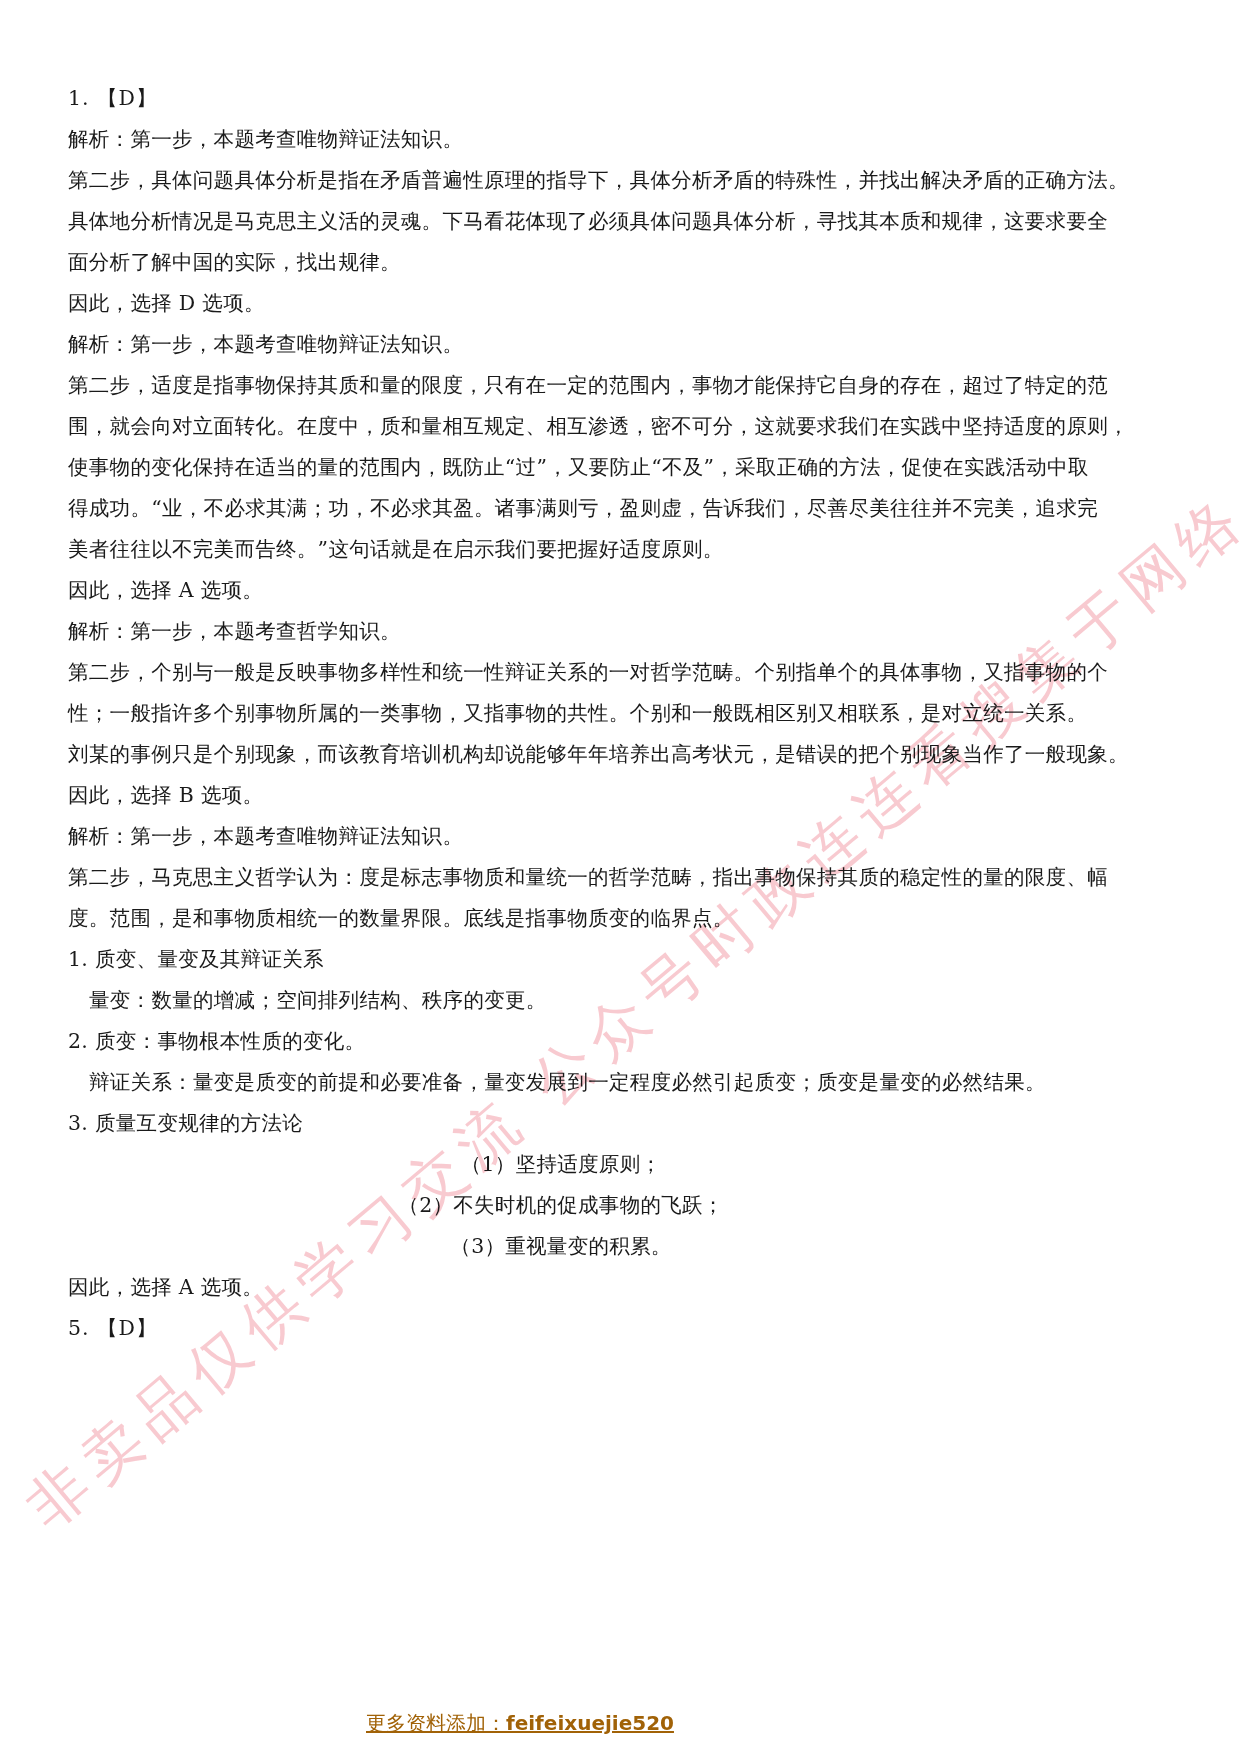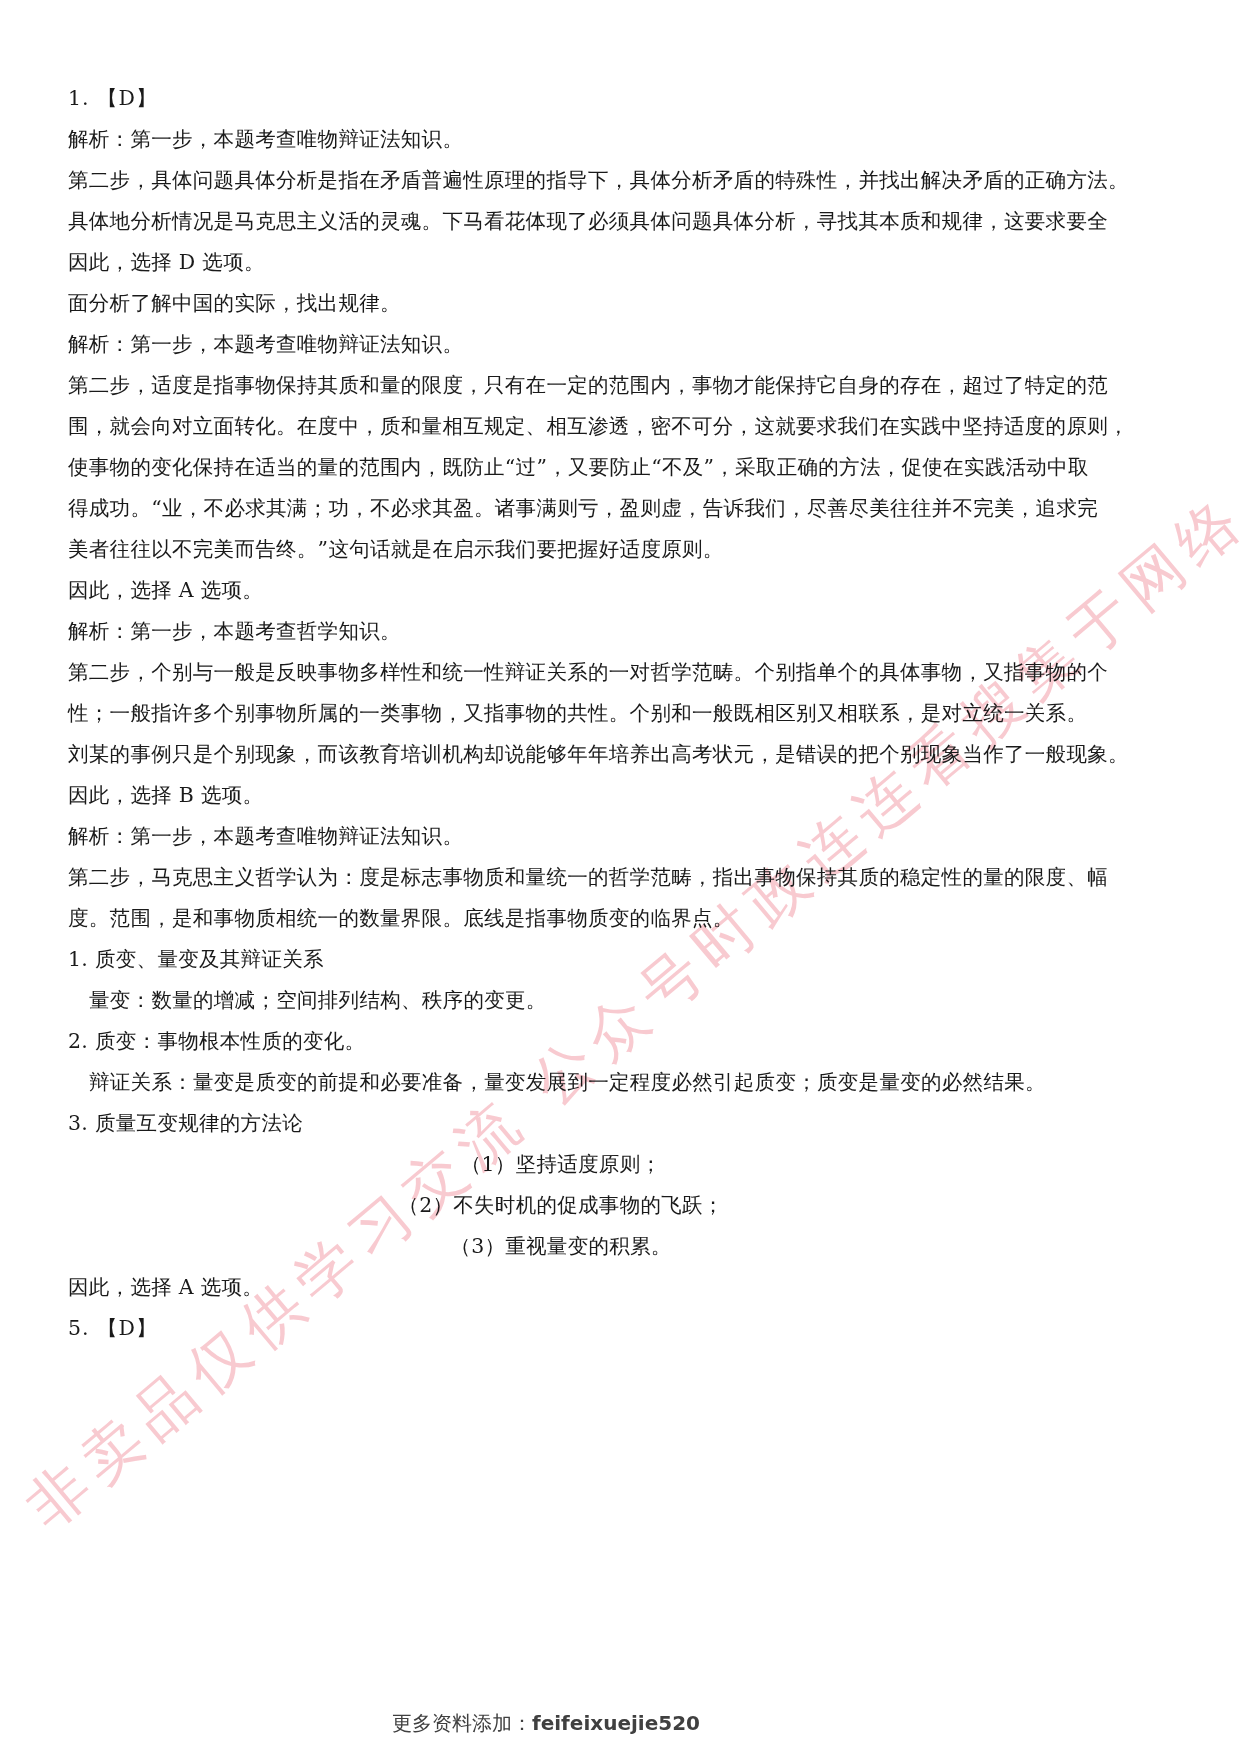--- a/index.html
+++ b/index.html
@@ -16,23 +16,24 @@
       line-height: 41px;
       height: 41px;
       white-space: nowrap;
       letter-spacing: 0.3px;
     }
     .para-line { text-align: justify; text-align-last: justify; }
     .indent1 { padding-left: 21px; }
     .indent-paren { padding-left: 6px; text-align: center; }
     .answer-head { letter-spacing: 1px; }
     .footer {
-      position: absolute; left: 392px; top: 1710px;
-      font-size: 20px; color: #404040;
+      position: absolute; left: 366px; top: 1710px;
+      font-size: 20px; color: #a16207;
       white-space: nowrap;
+      text-decoration: underline;
     }
     .footer .label { font-family: "DejaVu Serif", serif; }
     .footer .handle { font-family: "DejaVu Sans", "Liberation Sans", sans-serif; font-weight: bold; }
     .watermark {
       position: absolute; left: 0; top: 0; width: 1240px; height: 1754px;
       pointer-events: none; overflow: hidden;
     }
     .watermark span {
       position: absolute;
       left: 10px; top: 1485px;
@@ -51,22 +52,22 @@
 
 <div class="watermark">
   <span>非卖品仅供学习交流 公众号时政连连看搜集于网络</span>
 </div>
 
 <div class="page">
   <div class="line answer-head">1. 【D】</div>
   <div class="line">解析：第一步，本题考查唯物辩证法知识。</div>
   <div class="line para-line">第二步，具体问题具体分析是指在矛盾普遍性原理的指导下，具体分析矛盾的特殊性，并找出解决矛盾的正确方法。</div>
   <div class="line para-line">具体地分析情况是马克思主义活的灵魂。下马看花体现了必须具体问题具体分析，寻找其本质和规律，这要求要全</div>
+  <div class="line">面分析了解中国的实际，找出规律。</div>
   <div class="line">因此，选择 D 选项。</div>
-  <div class="line">面分析了解中国的实际，找出规律。</div>
 
   <div class="line">解析：第一步，本题考查唯物辩证法知识。</div>
   <div class="line para-line">第二步，适度是指事物保持其质和量的限度，只有在一定的范围内，事物才能保持它自身的存在，超过了特定的范</div>
   <div class="line para-line">围，就会向对立面转化。在度中，质和量相互规定、相互渗透，密不可分，这就要求我们在实践中坚持适度的原则，</div>
   <div class="line para-line">使事物的变化保持在适当的量的范围内，既防止“过”，又要防止“不及”，采取正确的方法，促使在实践活动中取</div>
   <div class="line para-line">得成功。“业，不必求其满；功，不必求其盈。诸事满则亏，盈则虚，告诉我们，尽善尽美往往并不完美，追求完</div>
   <div class="line">美者往往以不完美而告终。”这句话就是在启示我们要把握好适度原则。</div>
   <div class="line">因此，选择 A 选项。</div>
 
   <div class="line">解析：第一步，本题考查哲学知识。</div>

